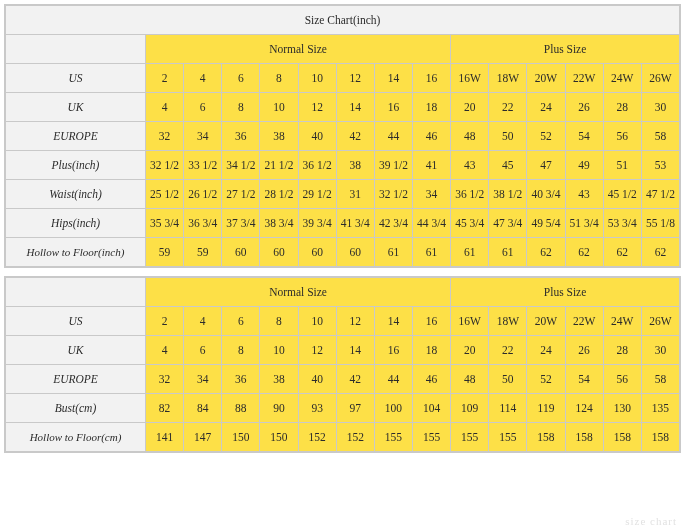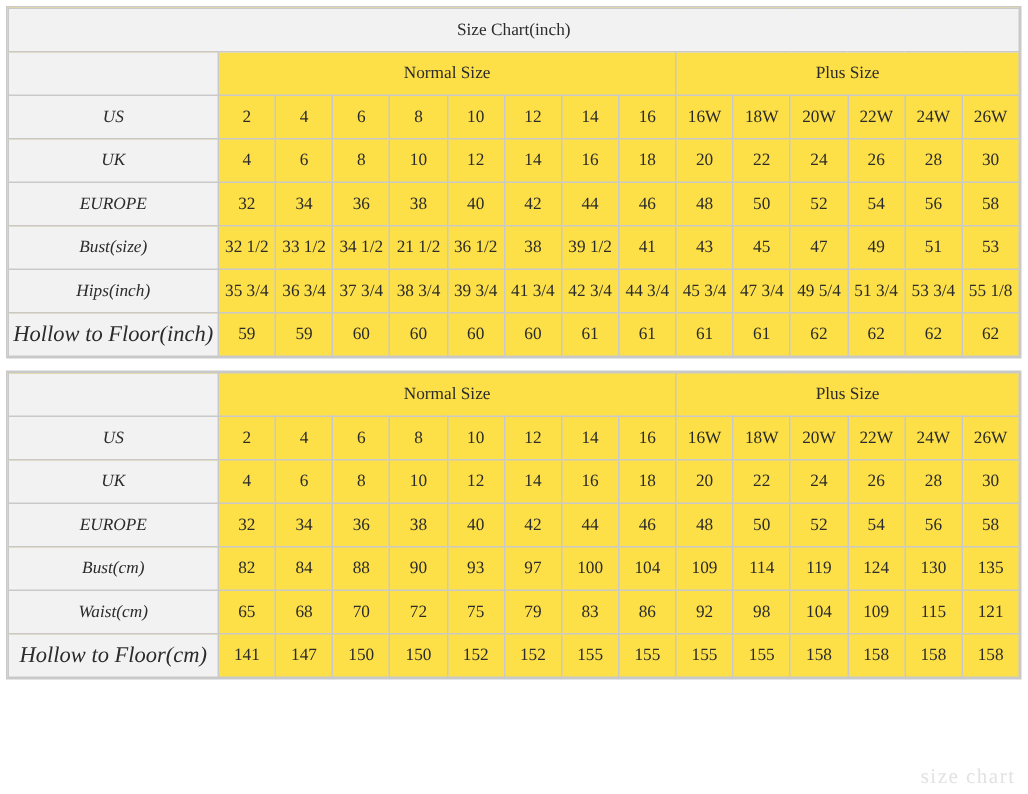--- a/index.html
+++ b/index.html
@@ -58,32 +58,32 @@
   }
   td.blank-head {
     background: #f2f2f2;
   }
   td.row-label {
     font-size: 13px;
     background: #f2f2f2;
     font-style: italic;
   }
   td.row-label.small {
-    font-size: 15px;
+    font-size: 11px;
   }
   td.data {
     font-size: 11.5px;
   }
   .col-label { width: 140px; }
   .col-d { width: auto; }
   .watermark {
     position: absolute;
     right: 8px;
     bottom: 2px;
-    font-size: 14px;
+    font-size: 11px;
     color: #e2e2e2;
     letter-spacing: 1px;
     font-family: "Liberation Serif", serif;
   }
   .wrap {
     position: relative;
   }
 </style>
 </head>
 <body>
@@ -167,37 +167,54 @@
           <td class="data">46</td>
           <td class="data">48</td>
           <td class="data">50</td>
           <td class="data">52</td>
           <td class="data">54</td>
           <td class="data">56</td>
           <td class="data">58</td>
         </tr>
 
         <tr>
-          <td class="row-label">Bust(size)</td>
+          <td class="row-label">Plus(inch)</td>
           <td class="data">32 1/2</td>
           <td class="data">33 1/2</td>
           <td class="data">34 1/2</td>
           <td class="data">21 1/2</td>
           <td class="data">36 1/2</td>
           <td class="data">38</td>
           <td class="data">39 1/2</td>
           <td class="data">41</td>
           <td class="data">43</td>
           <td class="data">45</td>
           <td class="data">47</td>
           <td class="data">49</td>
           <td class="data">51</td>
           <td class="data">53</td>
         </tr>
 
+        <tr>
+          <td class="row-label">Waist(inch)</td>
+          <td class="data">25 1/2</td>
+          <td class="data">26 1/2</td>
+          <td class="data">27 1/2</td>
+          <td class="data">28 1/2</td>
+          <td class="data">29 1/2</td>
+          <td class="data">31</td>
+          <td class="data">32 1/2</td>
+          <td class="data">34</td>
+          <td class="data">36 1/2</td>
+          <td class="data">38 1/2</td>
+          <td class="data">40 3/4</td>
+          <td class="data">43</td>
+          <td class="data">45 1/2</td>
+          <td class="data">47 1/2</td>
+        </tr>
 
         <tr>
           <td class="row-label">Hips(inch)</td>
           <td class="data">35 3/4</td>
           <td class="data">36 3/4</td>
           <td class="data">37 3/4</td>
           <td class="data">38 3/4</td>
           <td class="data">39 3/4</td>
           <td class="data">41 3/4</td>
           <td class="data">42 3/4</td>
@@ -322,37 +339,20 @@
           <td class="data">100</td>
           <td class="data">104</td>
           <td class="data">109</td>
           <td class="data">114</td>
           <td class="data">119</td>
           <td class="data">124</td>
           <td class="data">130</td>
           <td class="data">135</td>
         </tr>
 
-        <tr>
-          <td class="row-label">Waist(cm)</td>
-          <td class="data">65</td>
-          <td class="data">68</td>
-          <td class="data">70</td>
-          <td class="data">72</td>
-          <td class="data">75</td>
-          <td class="data">79</td>
-          <td class="data">83</td>
-          <td class="data">86</td>
-          <td class="data">92</td>
-          <td class="data">98</td>
-          <td class="data">104</td>
-          <td class="data">109</td>
-          <td class="data">115</td>
-          <td class="data">121</td>
-        </tr>
 
 
         <tr>
           <td class="row-label small">Hollow to Floor(cm)</td>
           <td class="data">141</td>
           <td class="data">147</td>
           <td class="data">150</td>
           <td class="data">150</td>
           <td class="data">152</td>
           <td class="data">152</td>

